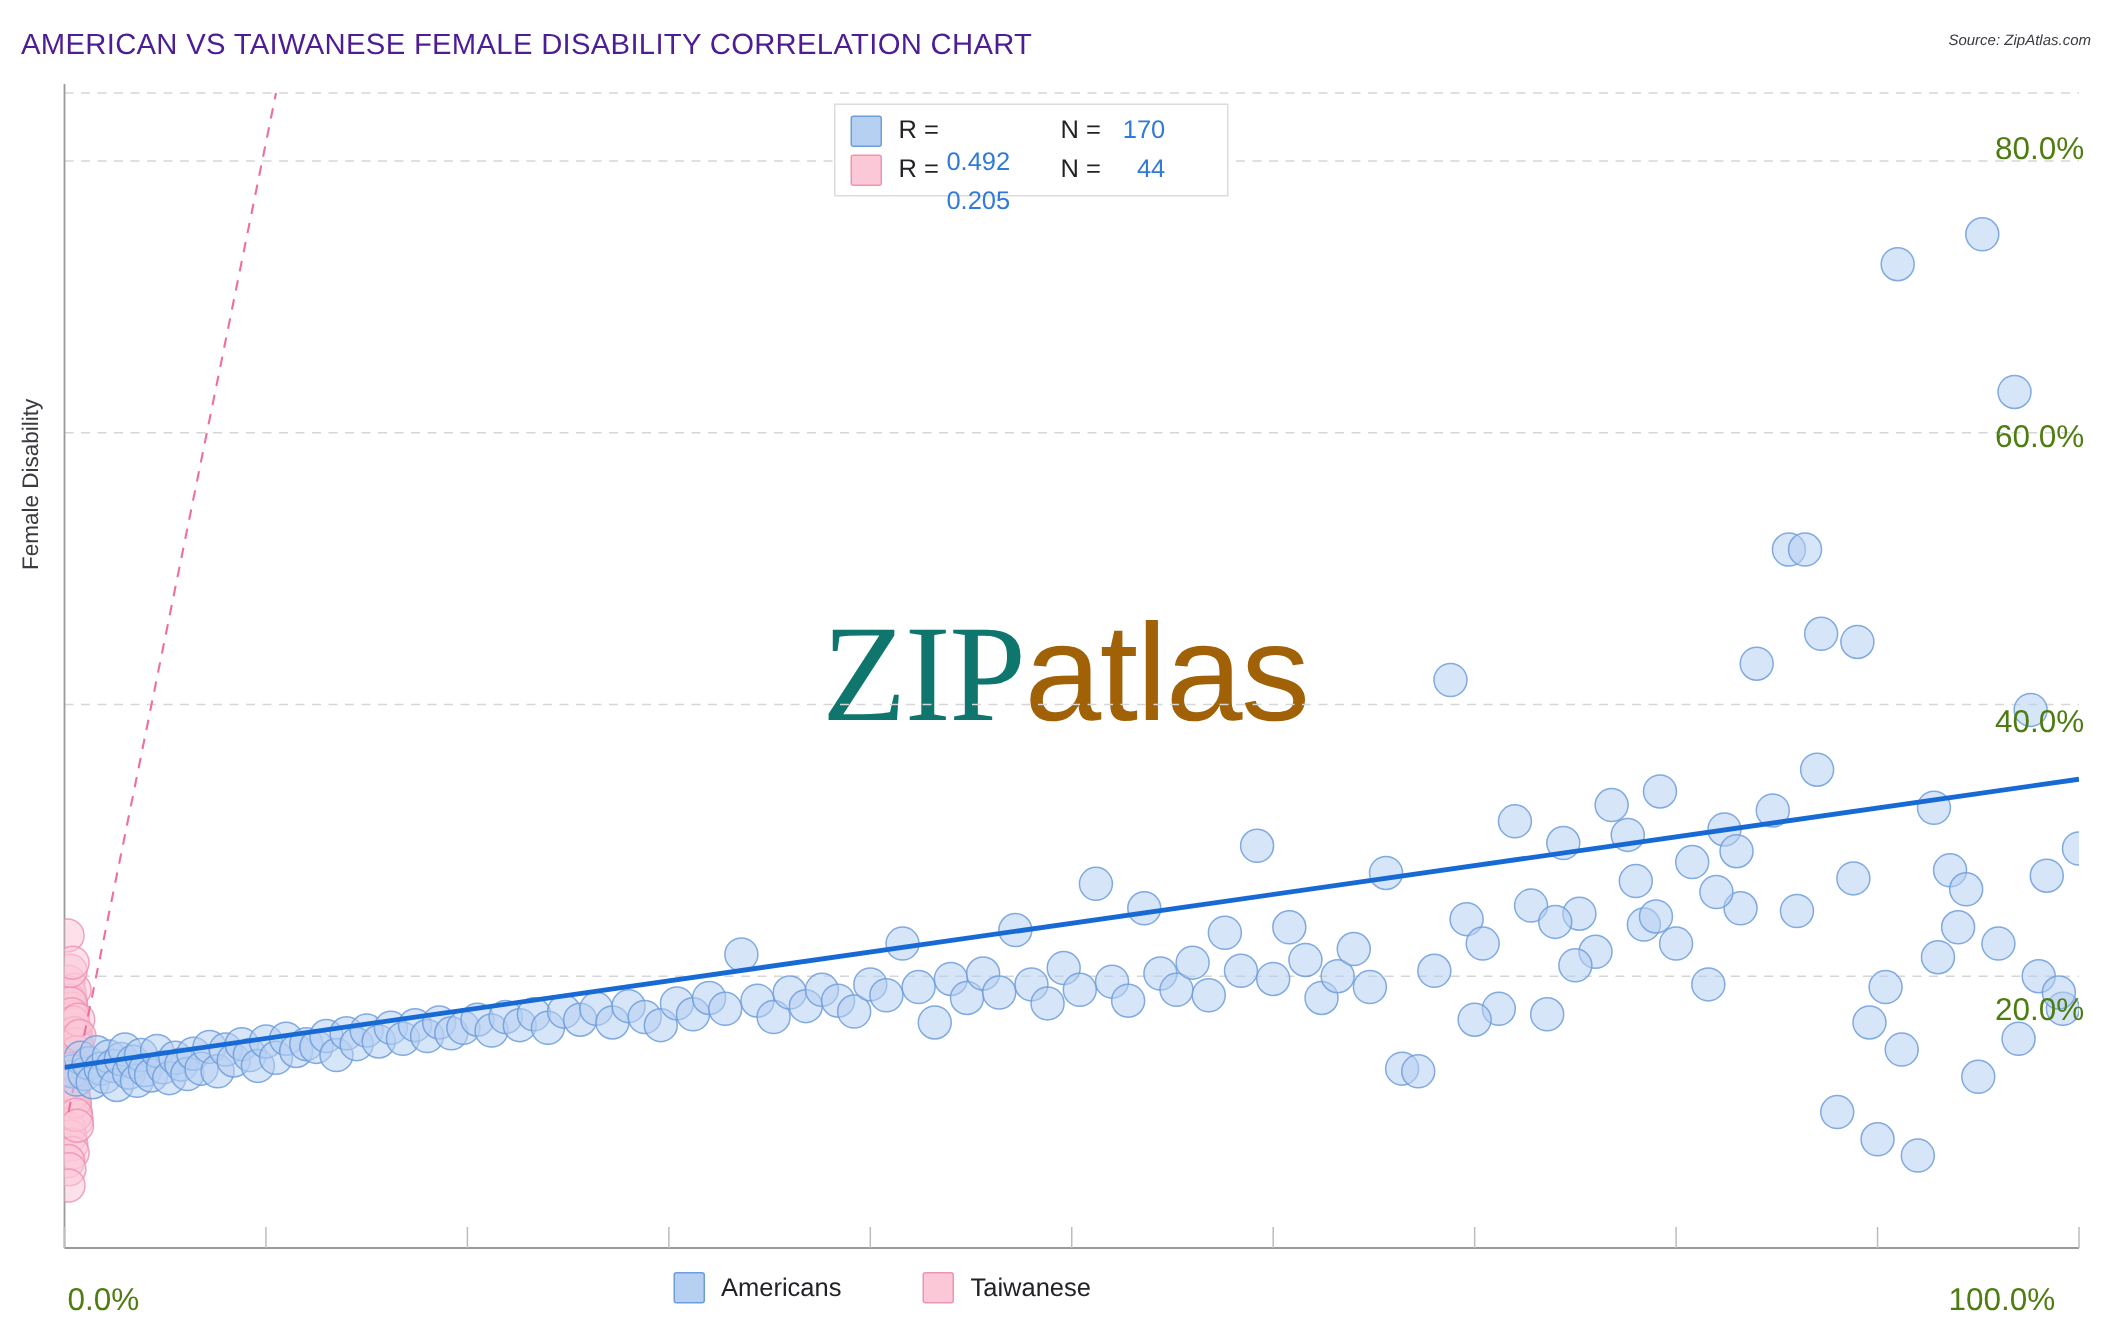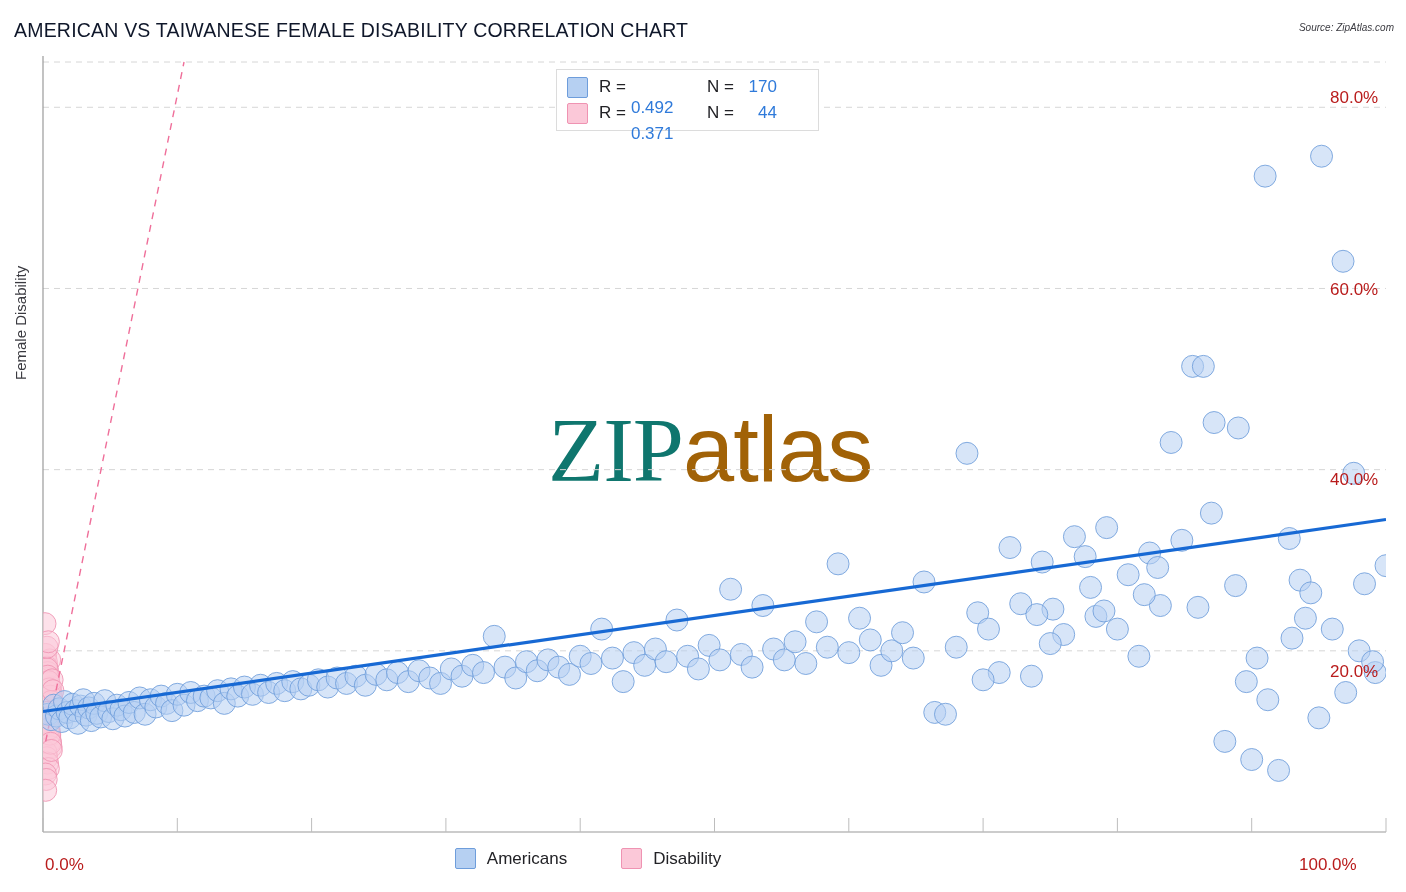--- a/index.html
+++ b/index.html
@@ -18,21 +18,21 @@
   #chart-root {
     position: absolute;
     inset: 0;
   }
   .chart-title {
     position: absolute;
     left: 14px;
     top: 19px;
     font-size: 19.5px;
     letter-spacing: 0.2px;
-    color: #0f172a;
+    color: #4c1d95;
     white-space: nowrap;
   }
   .chart-source {
     position: absolute;
     right: 12px;
     top: 22px;
     font-size: 10px;
     font-style: italic;
     color: #3a3a40;
     white-space: nowrap;
@@ -111,22 +111,22 @@
     margin-left: 5px;
   }
   .stat-gap {
     width: 20px;
     display: inline-block;
   }
   .rv { min-width: 56px; display: inline-block; margin-top: 41px; }
   .nv { min-width: 38px; display: inline-block; text-align: right; }
   .axis-label {
     position: absolute;
-    font-size: 17px;
-    color: #b91c1c;
+    font-size: 21px;
+    color: #4d7c0f;
     white-space: nowrap;
   }
   .bottom-legend {
     position: absolute;
     left: 0;
     top: 848px;
     width: 1176px;
     display: flex;
     justify-content: center;
     align-items: center;
@@ -412,21 +412,21 @@
       <span class="swatch sw-blue"></span>
       <span class="stat-lbl">R =</span>
       <span class="stat-val rv">0.492</span>
       <span class="stat-gap"></span>
       <span class="stat-lbl">N =</span>
       <span class="stat-val nv">170</span>
     </div>
     <div class="stat-row">
       <span class="swatch sw-pink"></span>
       <span class="stat-lbl">R =</span>
-      <span class="stat-val rv">0.371</span>
+      <span class="stat-val rv">0.205</span>
       <span class="stat-gap"></span>
       <span class="stat-lbl">N =</span>
       <span class="stat-val nv">44</span>
     </div>
   </div>
 
   <div class="axis-label" style="left:1330px; top:88px;">80.0%</div>
   <div class="axis-label" style="left:1330px; top:280px;">60.0%</div>
   <div class="axis-label" style="left:1330px; top:470px;">40.0%</div>
   <div class="axis-label" style="left:1330px; top:662px;">20.0%</div>
@@ -434,17 +434,17 @@
   <div class="axis-label" style="left:45px; top:855px;">0.0%</div>
   <div class="axis-label" style="left:1299px; top:855px;">100.0%</div>
 
   <div class="bottom-legend">
     <div class="bl-item">
       <span class="bl-sw" style="background:#b6d0f2; border:1px solid #6e9ddb;"></span>
       <span>Americans</span>
     </div>
     <div class="bl-item">
       <span class="bl-sw" style="background:#fbc8d8; border:1px solid #ef93b2;"></span>
-      <span>Disability</span>
+      <span>Taiwanese</span>
     </div>
   </div>
 
 </div>
 
 </body></html>

